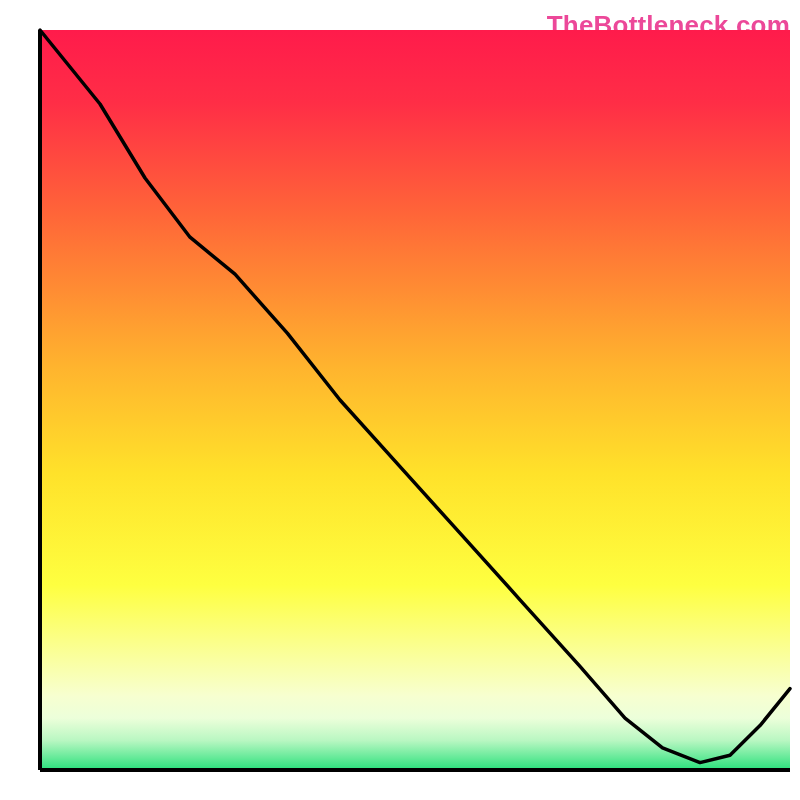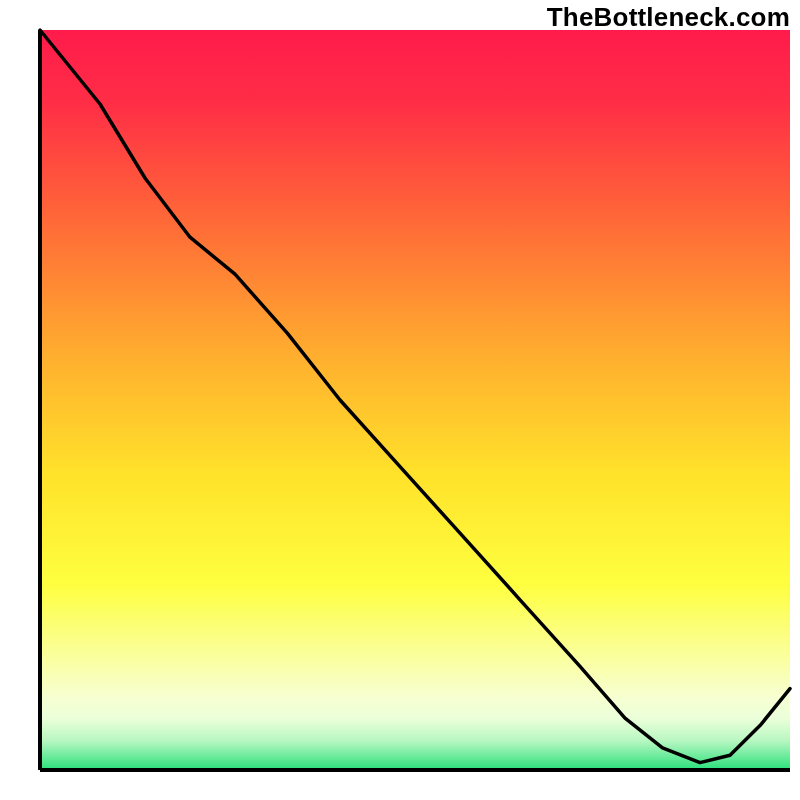--- a/index.html
+++ b/index.html
@@ -11,23 +11,23 @@
     font-family: Arial, Helvetica, sans-serif;
     overflow: hidden;
   }
   .frame {
     position: relative;
     width: 800px;
     height: 800px;
   }
   .watermark {
     position: absolute;
-    top: 2px;
+    top: 10px;
     right: 10px;
-    color: #000000;
+    color: #ec4899;
     font-size: 26px;
     font-weight: 600;
     letter-spacing: 0.2px;
   }
   svg {
     position: absolute;
     left: 0;
     top: 0;
   }
   .data-label {

